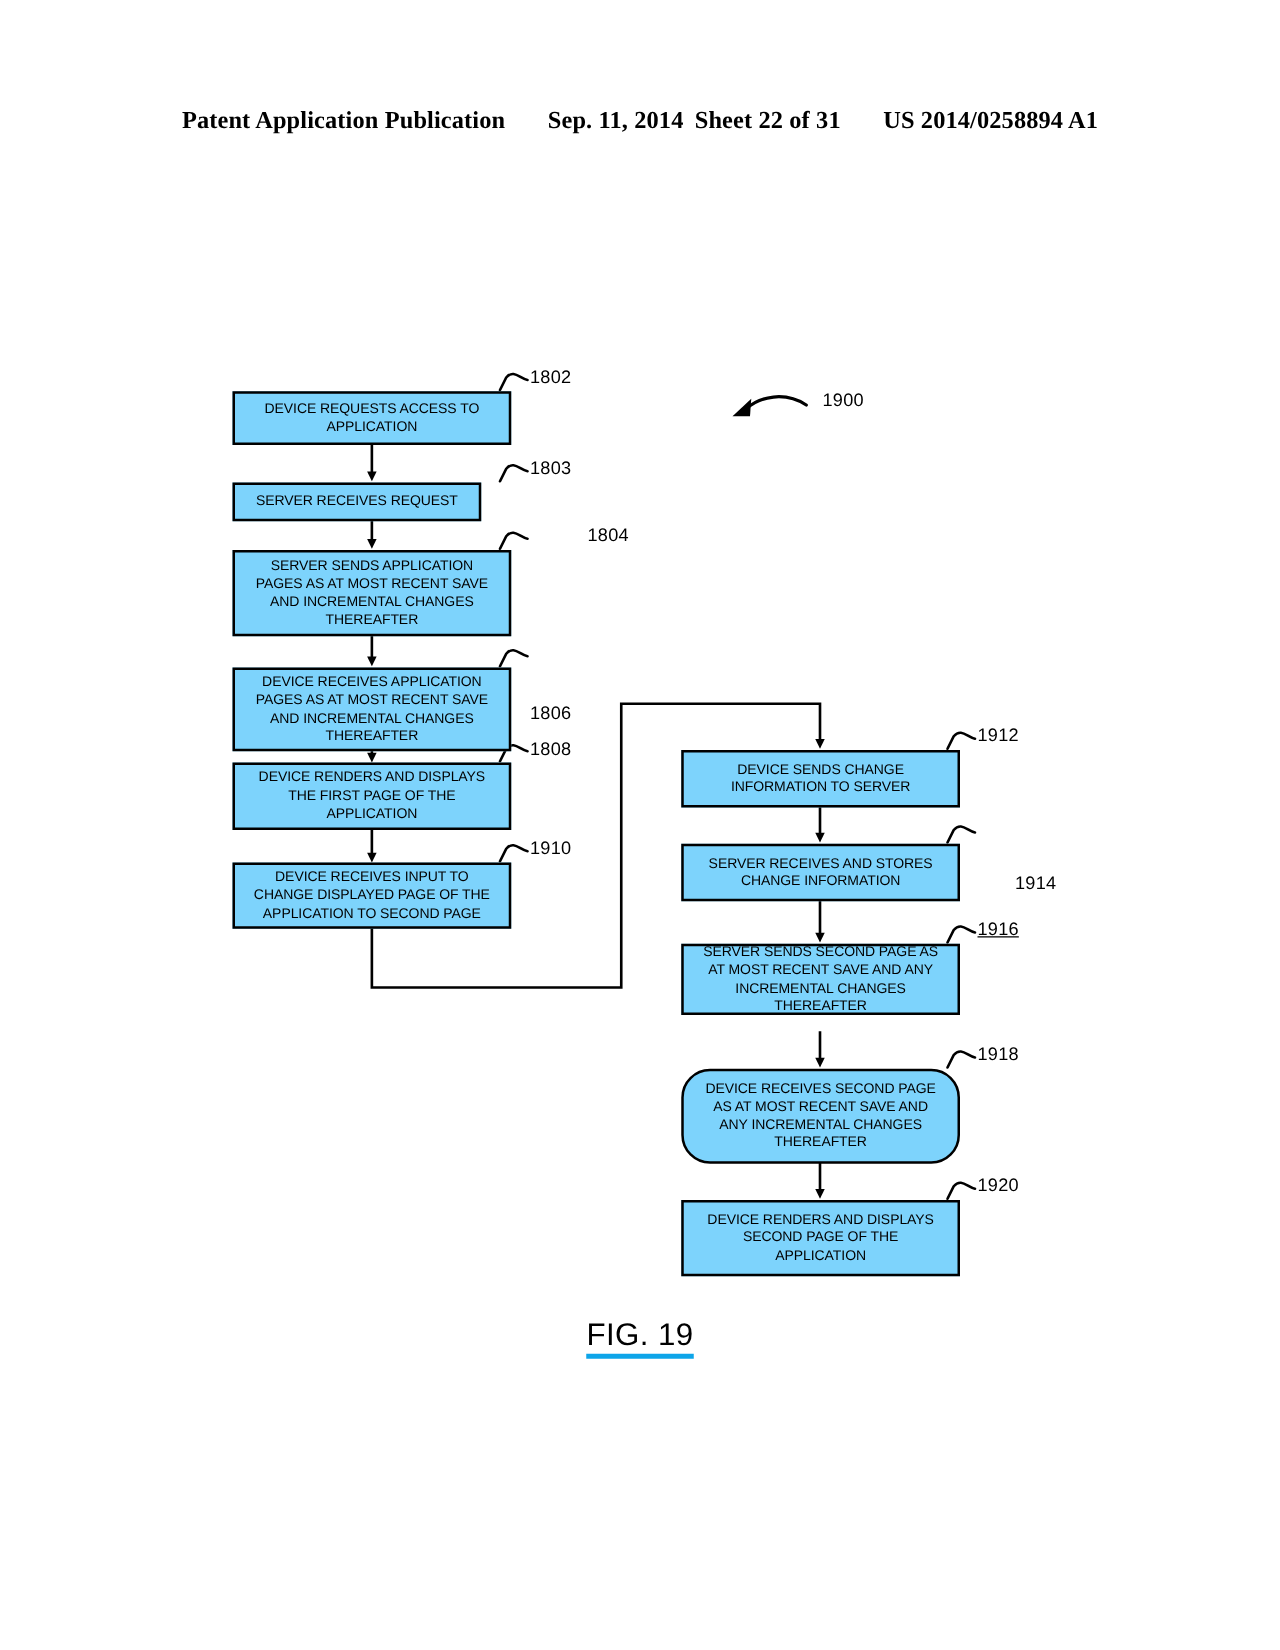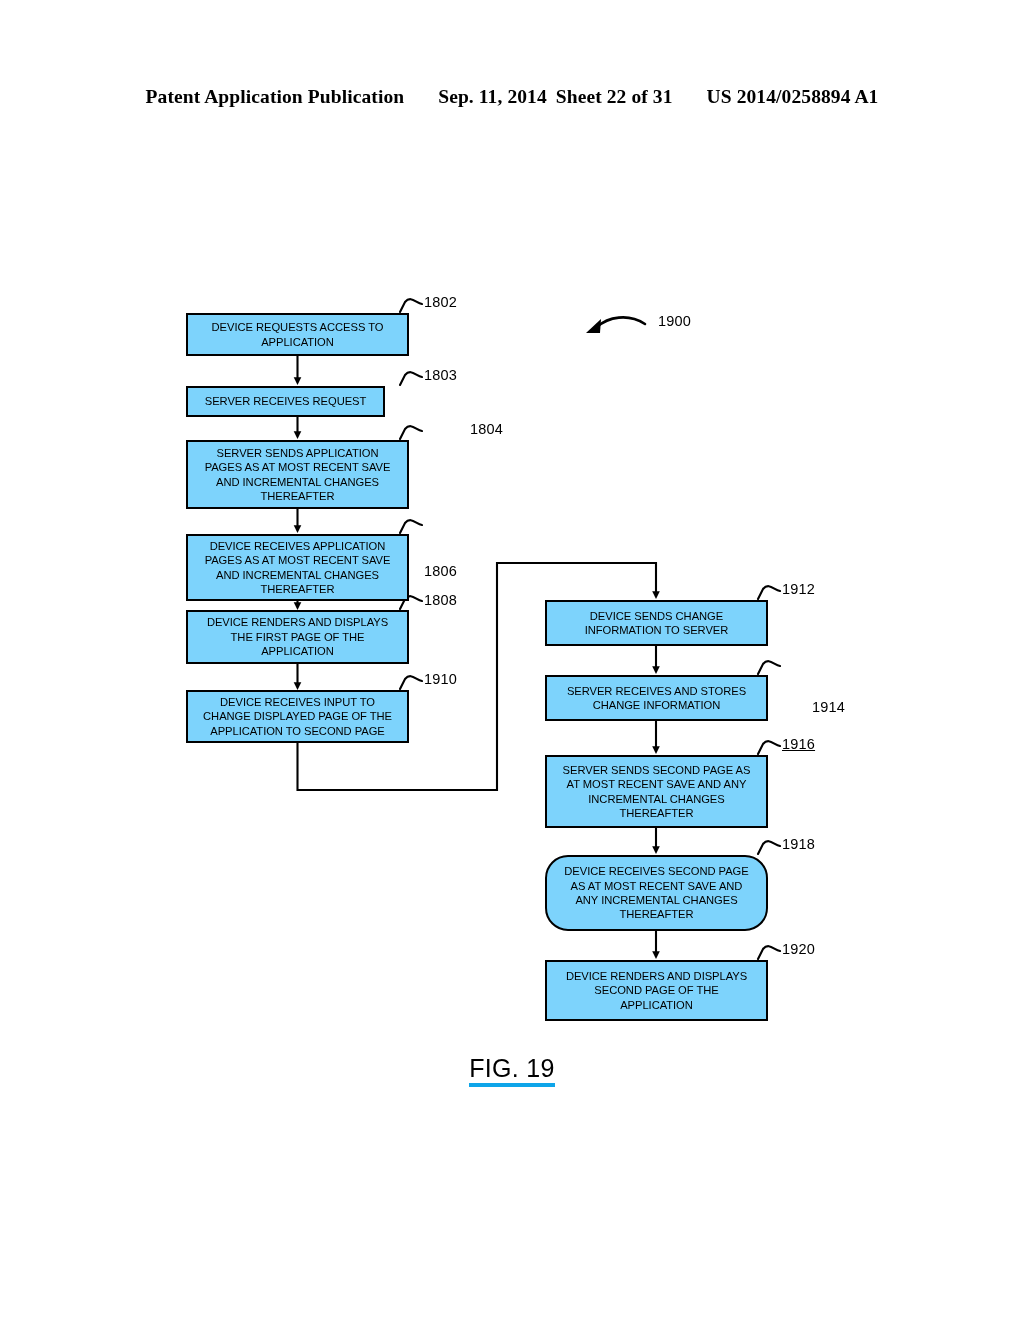--- a/index.html
+++ b/index.html
@@ -174,21 +174,21 @@
   <div class="flow-box" style="left:186px; top:690px; width:223px; height:53px;">DEVICE RECEIVES INPUT TO
 CHANGE DISPLAYED PAGE OF THE
 APPLICATION TO SECOND PAGE</div>
 
   <div class="flow-box" style="left:545px; top:675px; width:223px; height:46px;">SERVER RECEIVES AND STORES
 CHANGE INFORMATION</div>
 
   <div class="flow-box" style="left:545px; top:600px; width:223px; height:46px;">DEVICE SENDS CHANGE
 INFORMATION TO SERVER</div>
 
-  <div class="flow-box" style="left:545px; top:755px; width:223px; height:73px;">SERVER SENDS SECOND PAGE AS
+  <div class="flow-box" style="left:545px; top:755px; width:223px; height:57px;">SERVER SENDS SECOND PAGE AS
 AT MOST RECENT SAVE AND ANY
 INCREMENTAL CHANGES
 THEREAFTER</div>
 
   <div class="flow-box" style="left:545px; top:855px; width:223px; height:76px;border-radius:23px;">DEVICE RECEIVES SECOND PAGE
 AS AT MOST RECENT SAVE AND
 ANY INCREMENTAL CHANGES
 THEREAFTER</div>
 
   <div class="flow-box" style="left:545px; top:960px; width:223px; height:61px;">DEVICE RENDERS AND DISPLAYS

